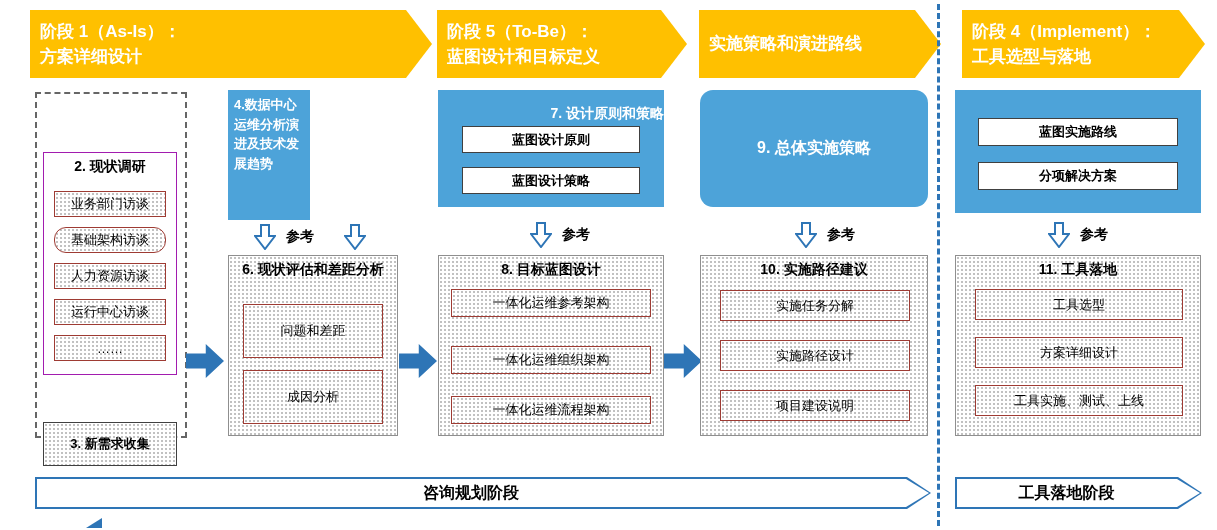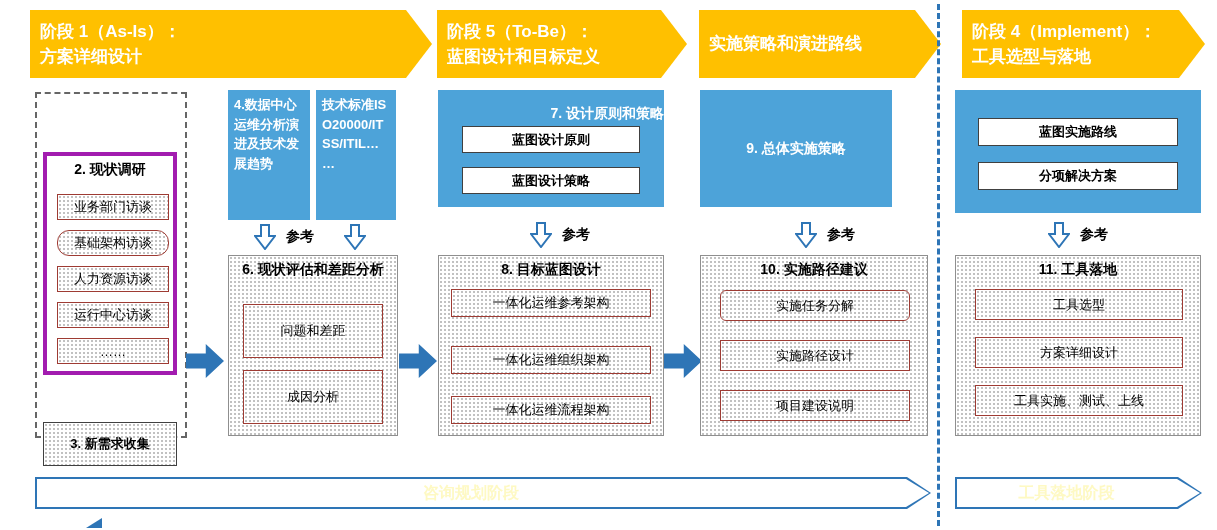--- a/index.html
+++ b/index.html
@@ -45,21 +45,21 @@
   .outarrow{
     position:absolute;top:477px;height:32px;background:#2E75B6;
     clip-path:polygon(0 0,calc(100% - 24px) 0,100% 50%,calc(100% - 24px) 100%,0 100%);
   }
   .outarrow .inner{
     position:absolute;left:2px;top:2px;right:2px;bottom:2px;background:#fff;
     clip-path:polygon(0 0,calc(100% - 23px) 0,100% 50%,calc(100% - 23px) 100%,0 100%);
   }
   .outarrow .lbl{
     position:absolute;left:0;right:24px;top:0;bottom:0;display:flex;align-items:center;
-    justify-content:center;font-weight:bold;font-size:16px;color:#fef9c3;z-index:2;
+    justify-content:center;font-weight:bold;font-size:16px;color:#000000;z-index:2;
   }
   .divider{
     position:absolute;left:937px;top:4px;height:522px;width:0;
     border-left:3px dashed #2E75B6;
   }
   .mark{
     position:absolute;left:86px;top:518px;width:16px;height:10px;background:#2E75B6;
     clip-path:polygon(0 100%,100% 0,100% 100%);
   }
 </style>
@@ -79,38 +79,37 @@
   <div class="banner" style="left:699px;width:242px;">
     <span>实施策略和演进路线</span>
   </div>
   <div class="banner" style="left:962px;width:243px;">
     <span>阶段 4（Implement）：</span>
     <span>工具选型与落地</span>
   </div>
 
   <div class="blk" style="left:35px;top:92px;width:152px;height:346px;border:2px dashed #666;">
 
-    <div class="blk" style="left:6px;top:58px;width:134px;height:223px;border:4px solid #a21caf;background:#fff;">
+    <div class="blk" style="left:6px;top:58px;width:134px;height:223px;border:1px solid #a21caf;background:#fff;">
       <div class="boldbox" style="font-size:14px;padding-top:5px;">2. 现状调研</div>
       <div class="blk dotbg redline" style="left:10px;top:38px;width:112px;height:26px;">业务部门访谈</div>
       <div class="blk dotbg redline" style="left:10px;top:74px;width:112px;height:26px;border-radius:12px;">基础架构访谈</div>
       <div class="blk dotbg redline" style="left:10px;top:110px;width:112px;height:26px;">人力资源访谈</div>
       <div class="blk dotbg redline" style="left:10px;top:146px;width:112px;height:26px;">运行中心访谈</div>
       <div class="blk dotbg redline" style="left:10px;top:182px;width:112px;height:26px;">……</div>
     </div>
 
     <div class="blk dotbg boldbox" style="left:6px;top:292px;width:134px;height:44px;border:1px solid #404040;display:flex;align-items:center;justify-content:center;margin-top:36px;">3. 新需求收集</div>
   </div>
 
   <div class="rarrow" style="left:186px;top:344px;"></div>
   <div class="rarrow" style="left:399px;top:344px;"></div>
   <div class="rarrow" style="left:664px;top:344px;"></div>
 
   <div class="blk bluebox" style="left:228px;top:90px;width:82px;height:130px;font-size:13px;line-height:1.5;padding:5px 6px;word-break:break-all;">4.数据中心运维分析演进及技术发展趋势</div>
-  <div class="blk bluebox" style="left:316px;top:90px;width:80px;height:130px;font-size:13px;line-height:1.5;padding:5px 6px;word-break:break-all;">技术标准ISO20000/ITSS/ITIL… …</div>
 
   <div class="blk" style="left:254px;top:224px;">
     <svg width="22" height="26" viewBox="0 0 22 26">
         <path d="M7 1 H15 V12 H21 L11 25 L1 12 H7 Z" fill="#fff" stroke="#2E75B6" stroke-width="2"></path>
       </svg>
   </div>
   <div class="refword" style="left:286px;top:228px;">参考</div>
   <div class="blk" style="left:344px;top:224px;">
     <svg width="22" height="26" viewBox="0 0 22 26">
         <path d="M7 1 H15 V12 H21 L11 25 L1 12 H7 Z" fill="#fff" stroke="#2E75B6" stroke-width="2"></path>
@@ -136,32 +135,32 @@
   </div>
   <div class="refword" style="left:562px;top:226px;">参考</div>
 
   <div class="blk dotbg mainbox" style="left:438px;width:226px;">
     <div class="title">8. 目标蓝图设计</div>
     <div class="blk dotbg redline" style="left:12px;top:33px;width:200px;height:28px;">一体化运维参考架构</div>
     <div class="blk dotbg redline" style="left:12px;top:90px;width:200px;height:28px;">一体化运维组织架构</div>
     <div class="blk dotbg redline" style="left:12px;top:140px;width:200px;height:28px;">一体化运维流程架构</div>
   </div>
 
-  <div class="blk bluebox" style="left:700px;top:90px;width:192px;height:117px;font-size:14px;display:flex;align-items:center;justify-content:center;">9. 总体实施策略</div>
+  <div class="blk bluebox" style="left:700px;top:90px;width:228px;height:117px;font-size:16px;display:flex;align-items:center;justify-content:center;border-radius:13px;">9. 总体实施策略</div>
 
   <div class="blk" style="left:795px;top:222px;">
     <svg width="22" height="26" viewBox="0 0 22 26">
         <path d="M7 1 H15 V12 H21 L11 25 L1 12 H7 Z" fill="#fff" stroke="#2E75B6" stroke-width="2"></path>
       </svg>
   </div>
   <div class="refword" style="left:827px;top:226px;">参考</div>
 
   <div class="blk dotbg mainbox" style="left:700px;width:228px;">
     <div class="title">10. 实施路径建议</div>
-    <div class="blk dotbg redline" style="left:19px;top:34px;width:190px;height:31px;border-radius:6px;">实施任务分解</div>
+    <div class="blk dotbg redline" style="left:19px;top:34px;width:190px;height:31px;">实施任务分解</div>
     <div class="blk dotbg redline" style="left:19px;top:84px;width:190px;height:31px;">实施路径设计</div>
     <div class="blk dotbg redline" style="left:19px;top:134px;width:190px;height:31px;">项目建设说明</div>
   </div>
 
   <div class="divider"></div>
 
   <div class="blk bluebox" style="left:955px;top:90px;width:246px;height:123px;">
     <div class="blk blackline" style="left:23px;top:28px;width:200px;height:28px;">蓝图实施路线</div>
     <div class="blk blackline" style="left:23px;top:72px;width:200px;height:28px;">分项解决方案</div>
   </div>

